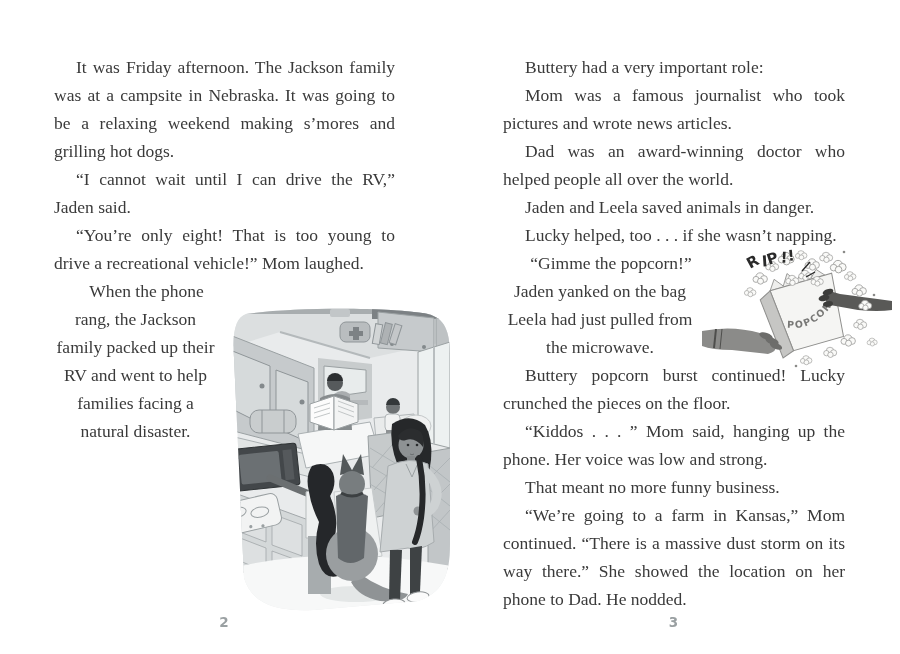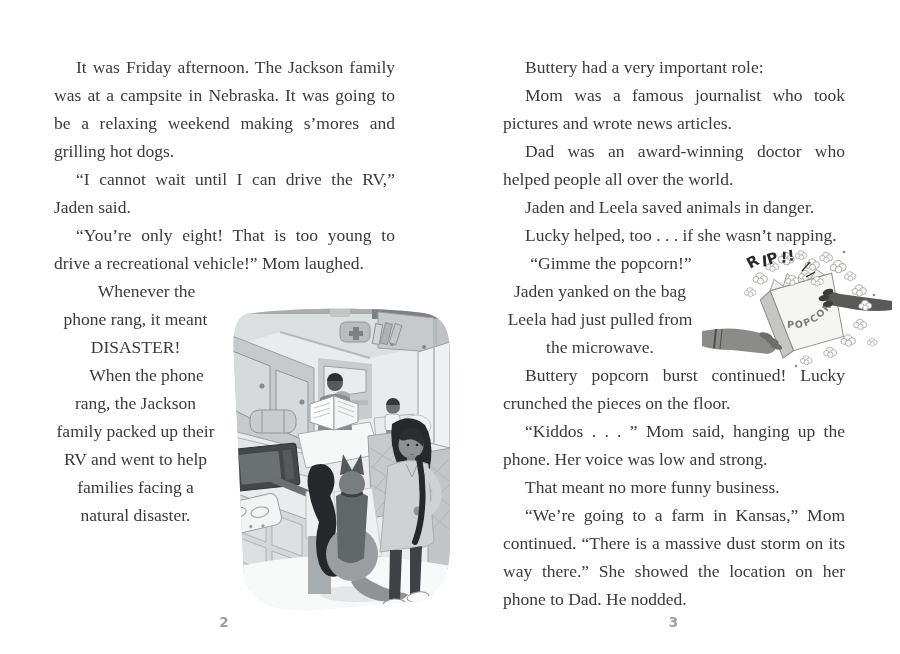--- a/index.html
+++ b/index.html
@@ -38,21 +38,20 @@
 <body>
 
 <div class="spread">
 
   <section class="page page-left">
     <div class="text-col">
       <p>It was Friday afternoon. The Jackson family was at a campsite in Nebraska. It was going to be a relaxing weekend making s’mores and grilling hot dogs.</p>
       <p>“I cannot wait until I can drive the RV,” Jaden said.</p>
       <p>“You’re only eight! That is too young to drive a recreational vehicle!” Mom laughed.</p>
       <span class="float-sp float-rv"></span>
-      <p class="align-left">Whenever the phone rang, it meant DISASTER!</p>
       <p class="align-left">When the phone rang, the Jackson family packed up their RV and went to help families facing a natural disaster.</p>
     </div>
 
     <svg class="illus illus-rv" viewBox="0 0 230 306" aria-hidden="true">
       <defs>
         <clipPath id="rvclip">
           <path d="M24,8 C70,1 170,1 206,8 C222,12 228,24 228,50 L228,238 C228,270 220,287 196,295 L92,304 C54,306 30,298 22,272 L12,52 C10,24 14,12 24,8 Z"></path>
         </clipPath>
       </defs>
       <g clip-path="url(#rvclip)">

